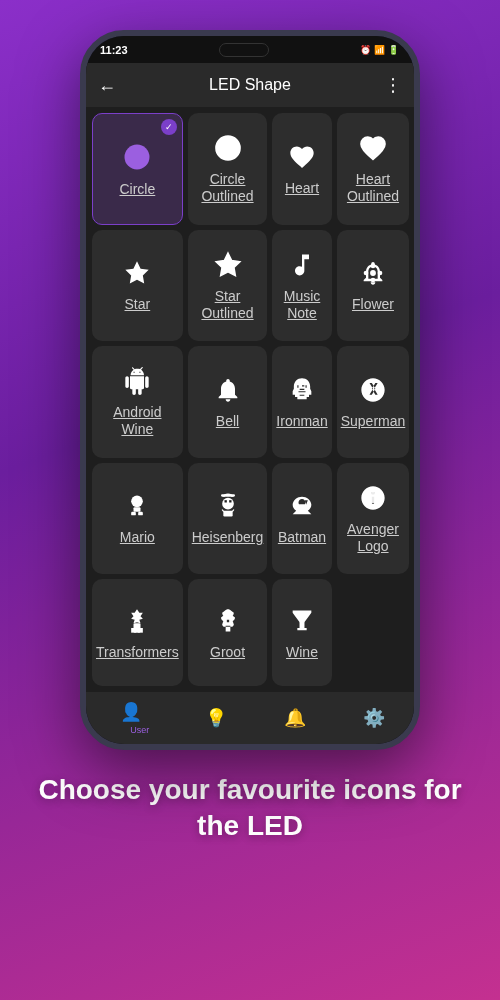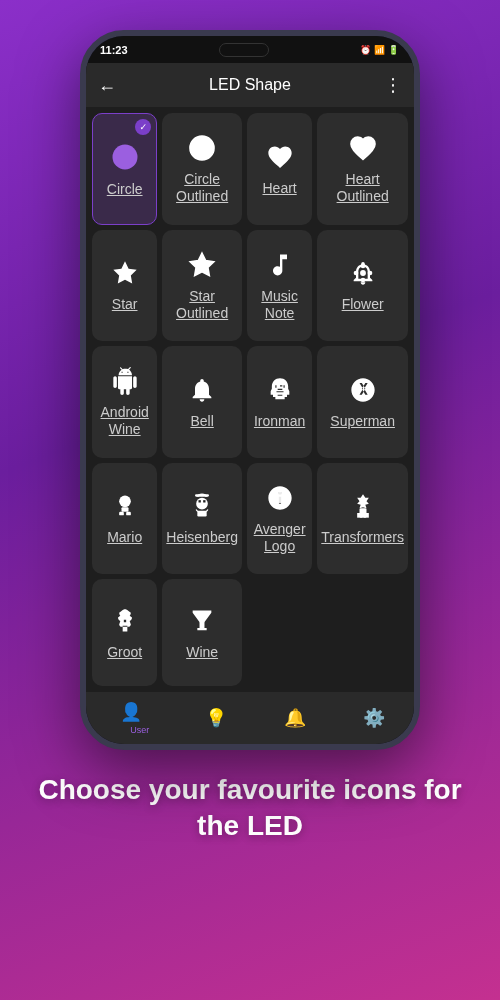--- a/index.html
+++ b/index.html
@@ -369,20 +369,28 @@
               <rect x="9" y="7" width="2" height="2" fill="#1e1e1e"></rect>
               <rect x="13" y="7" width="2" height="2" fill="#1e1e1e"></rect>
               <path d="M9 12c0 0 1 1 3 1s3-1 3-1"></path>
               <path d="M7 15c1 3 9 3 10 0" fill="none" stroke="white" stroke-width="1"></path>
               <rect x="8" y="16" width="8" height="5" rx="1"></rect>
             </svg>
         </div>
         <span class="item-label">Heisenberg</span>
       </div>
 
+      <div class="grid-item">
+        <div class="item-icon">
+          <svg class="svg-icon" viewBox="0 0 24 24">
+              <path d="M12 4C8 4 4 7 4 11c0 2 1 4 3 5l-3 3h16l-3-3c2-1 3-3 3-5 0-4-4-7-8-7zm-3 5c0-1.66 1.34-3 3-3s3 1.34 3 3c0 .55-.15 1.06-.42 1.5H9.42C9.15 10.06 9 9.55 9 9zm-2-2c-1 1-1.5 2-1.5 4l1.5-4zm10 0l-1.5 4c0-2-.5-3-1.5-4h3z"></path>
+            </svg>
+        </div>
+        <span class="item-label">Batman</span>
+      </div>
 
       <div class="grid-item">
         <div class="item-icon">
           <svg class="svg-icon" viewBox="0 0 24 24">
               <path d="M12 2C6.48 2 2 6.48 2 12s4.48 10 10 10 10-4.48 10-10S17.52 2 12 2zm1 15h-2v-6h2v6zm0-8h-2V7h2v2z"></path>
               <path d="M12 4l2 6h4l-3 3 1 6-4-3-4 3 1-6-3-3h4z" fill="white" opacity="0.9"></path>
             </svg>
         </div>
         <span class="item-label">Avenger Logo</span>
       </div>

